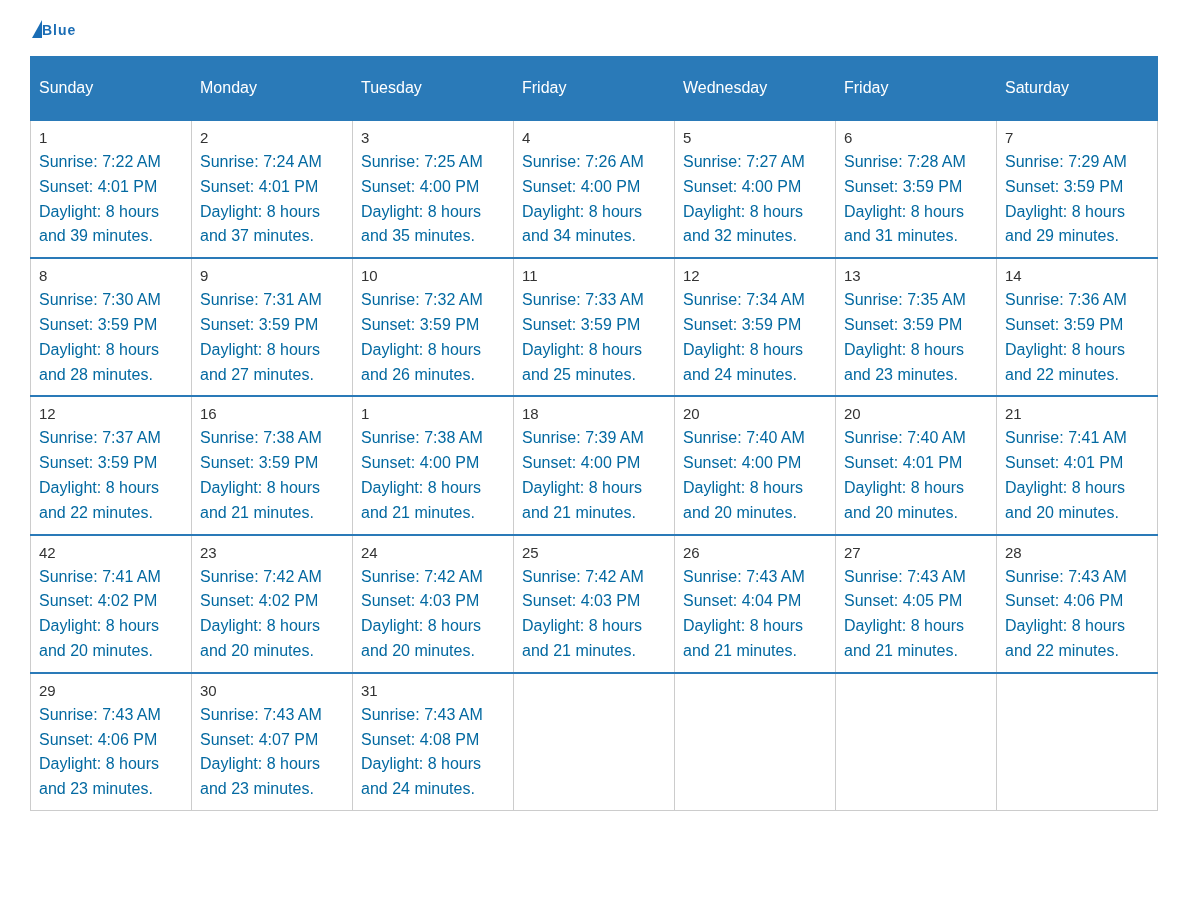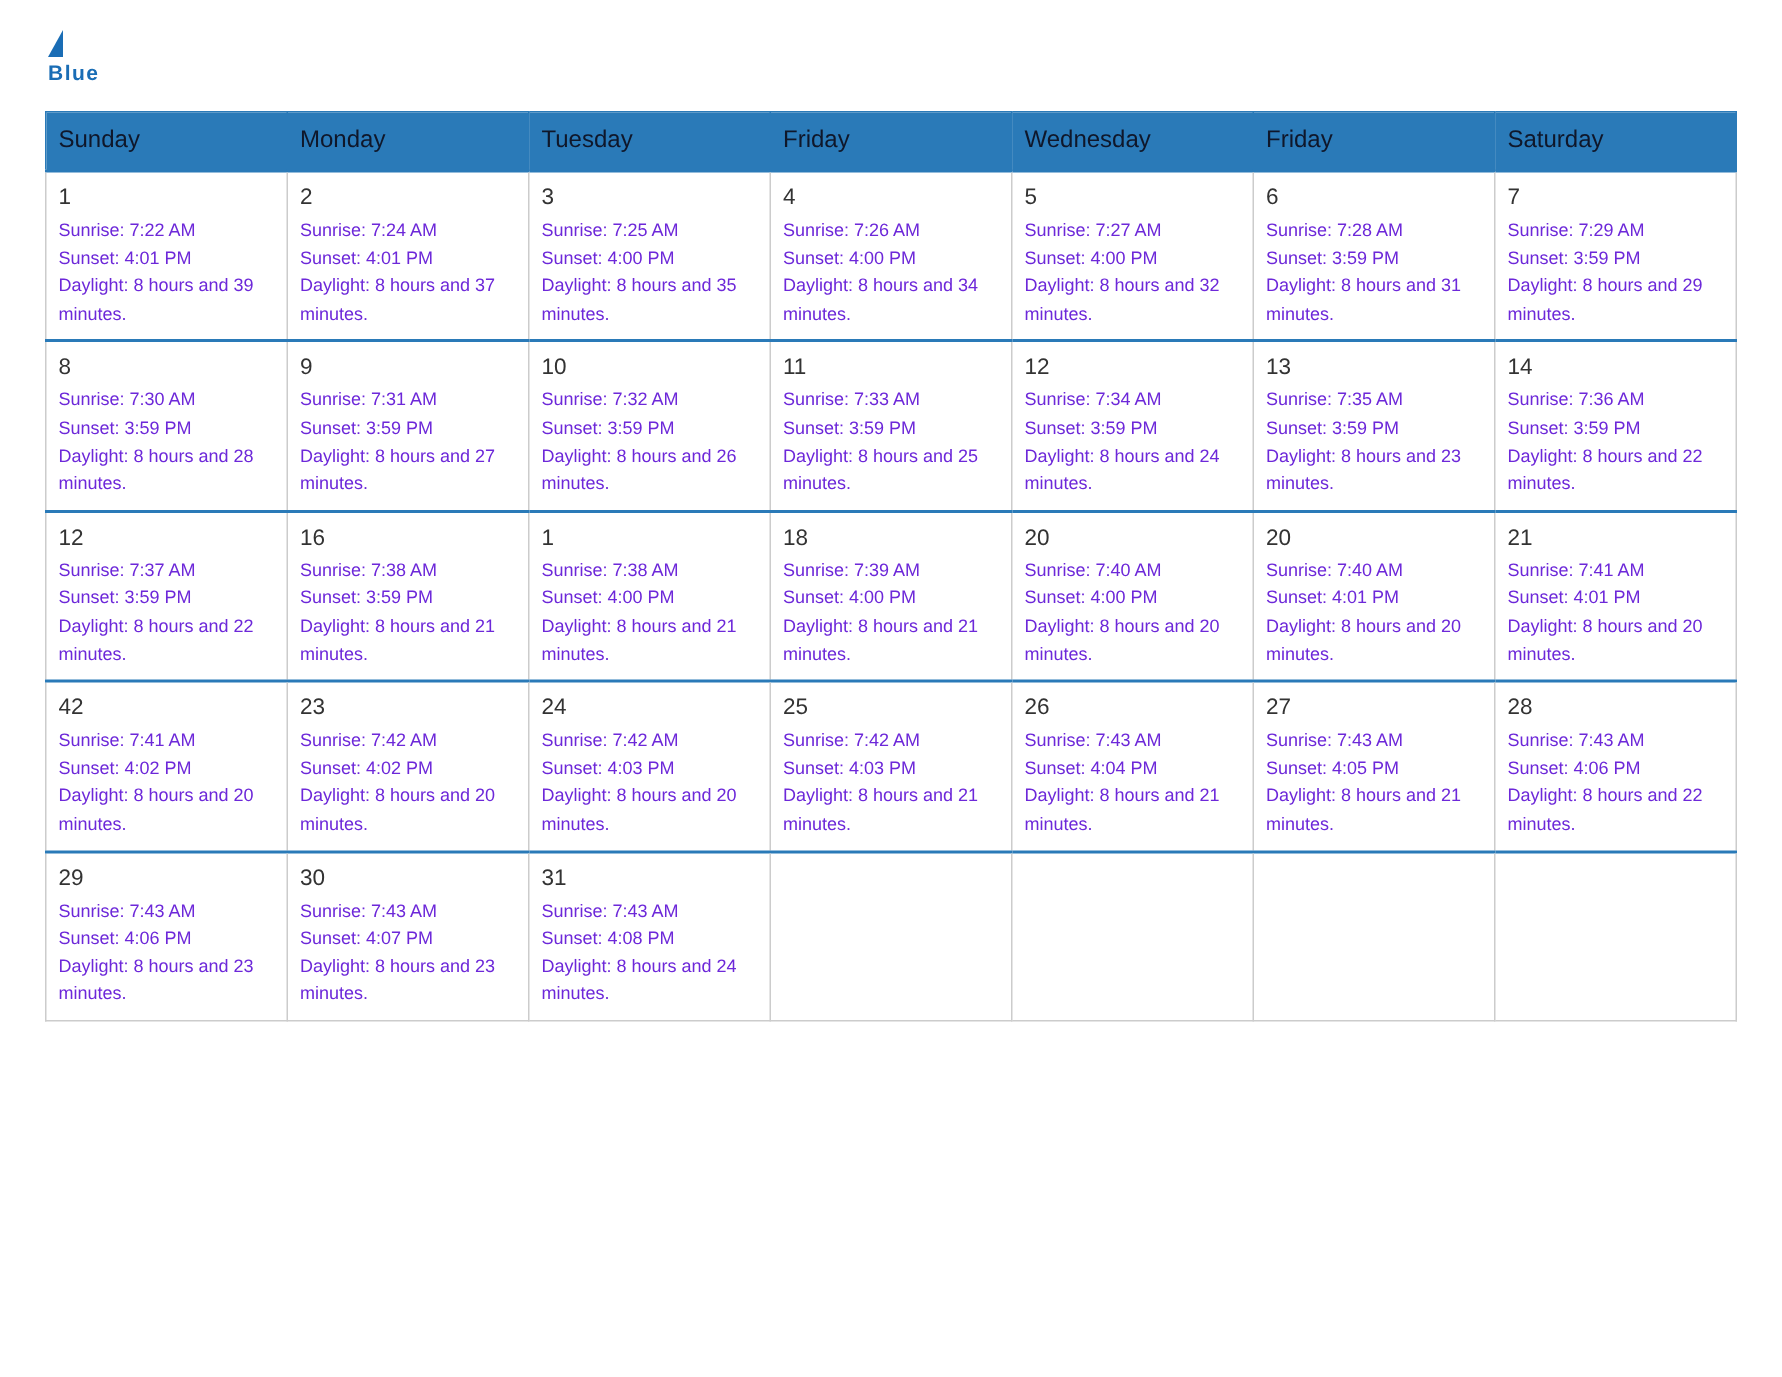--- a/index.html
+++ b/index.html
@@ -11,22 +11,22 @@
       padding: 20px 30px;
     }
     .header {
       display: flex;
       justify-content: space-between;
       align-items: flex-start;
       margin-bottom: 18px;
     }
     .logo-area {
       display: flex;
-      flex-direction: column;
-      align-items: flex-start;
+      flex-direction: row;
+      align-items: center;
     }
     .logo-text {
       display: flex;
       align-items: center;
       font-size: 26px;
       font-weight: bold;
       color: #333;
     }
     .logo-general { color: #333; }
     .logo-blue { color: #1a6db5; }
@@ -62,22 +62,22 @@
       color: #444;
       margin-top: 4px;
     }
     table {
       width: 100%;
       border-collapse: collapse;
       table-layout: fixed;
     }
     thead tr th {
       background-color: #2a7ab8;
-      color: #0f172a;
-      padding: 10px 8px;
+      color: #ffffff;
+      padding: 22px 8px;
       font-size: 16px;
       font-weight: normal;
       text-align: left;
       border: 1px solid #2a7ab8;
     }
     tbody tr td {
       vertical-align: top;
       padding: 8px 8px;
       font-size: 13px;
       color: #333;
@@ -86,23 +86,23 @@
       height: 100px;
       width: calc(100% / 7);
     }
     tbody tr td .day-num {
       font-size: 15px;
       font-weight: normal;
       display: block;
       margin-bottom: 4px;
     }
     tbody tr td .day-info {
-      font-size: 12px;
+      font-size: 16px;
       line-height: 1.55;
-      color: #6d28d9;
+      color: #0369a1;
     }
     tbody tr td.empty {
       border-top: 2px solid #2a7ab8;
     }
   </style>
 </head>
 <body>
 
 <div class="header">
   <div class="logo-area">

